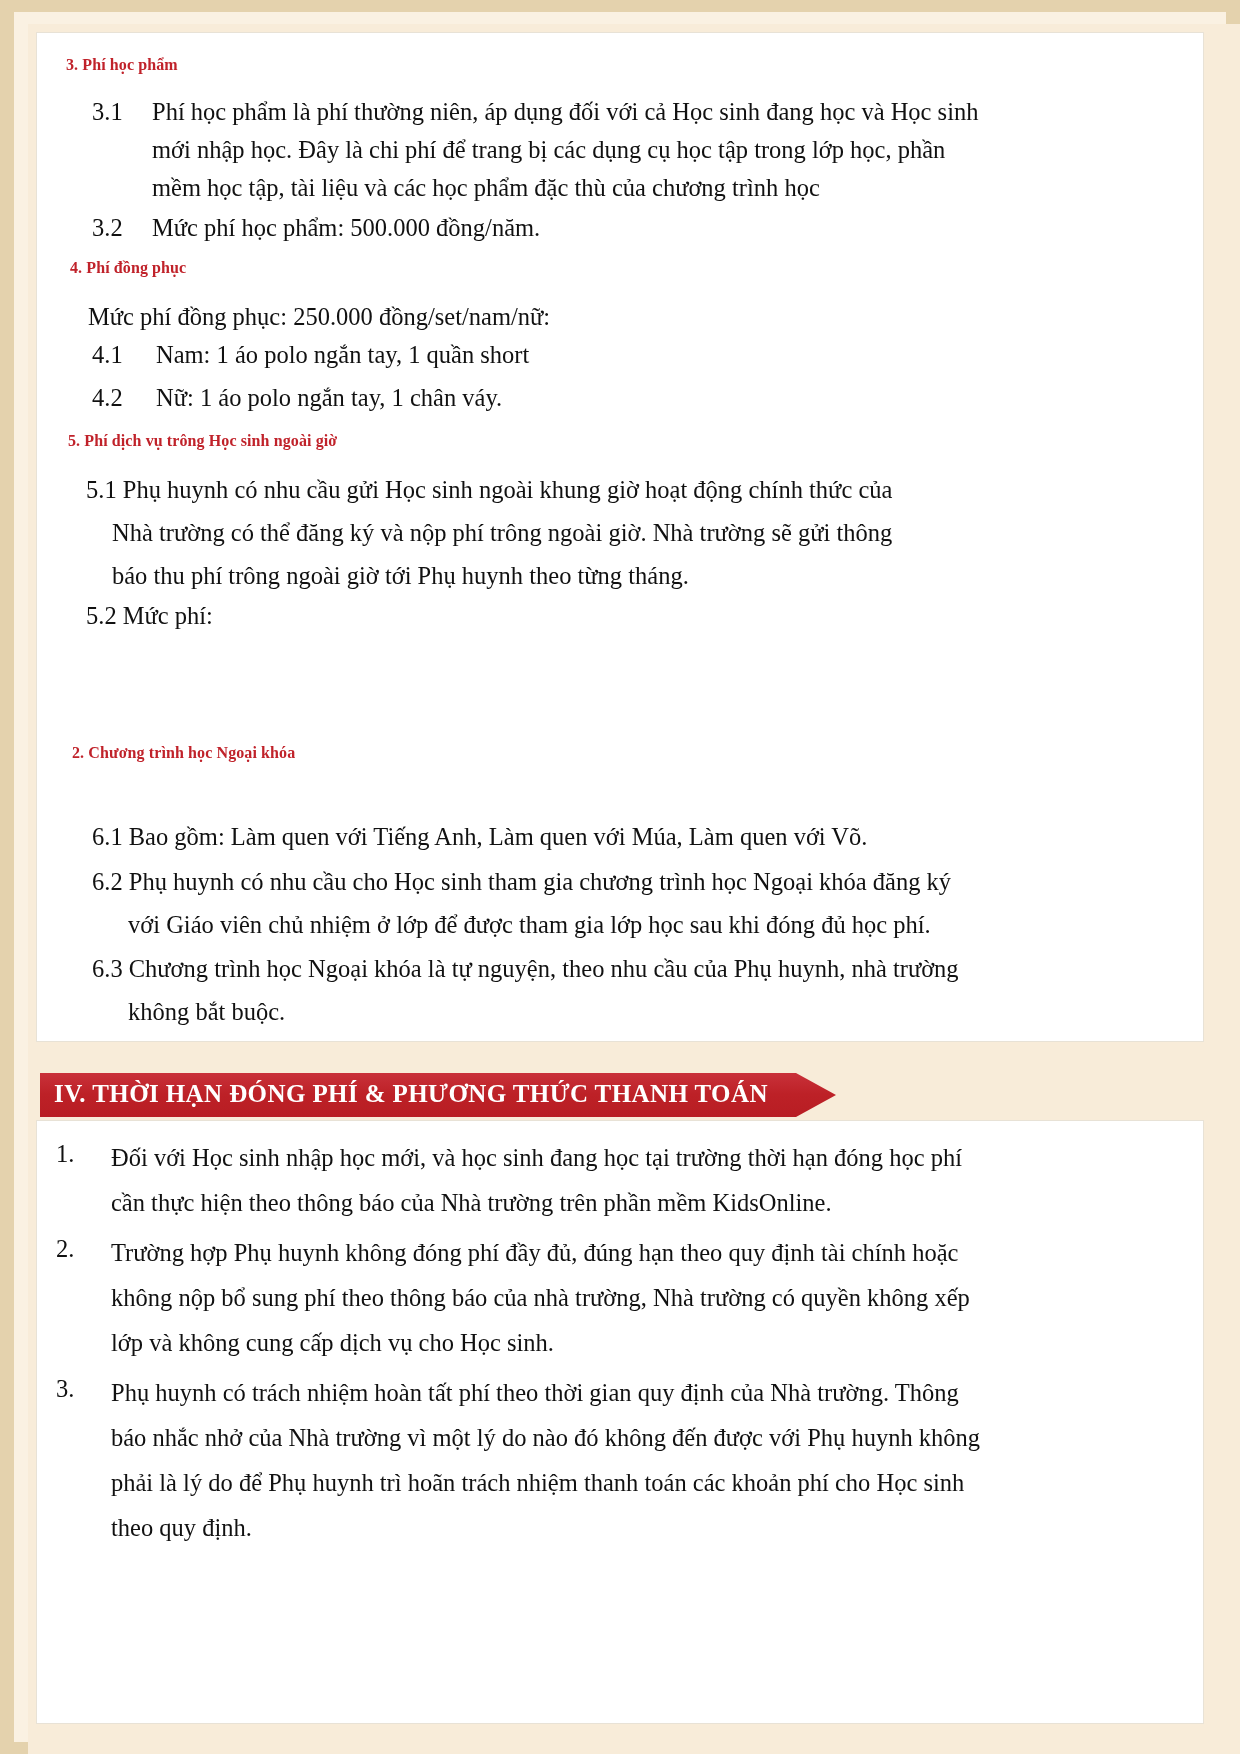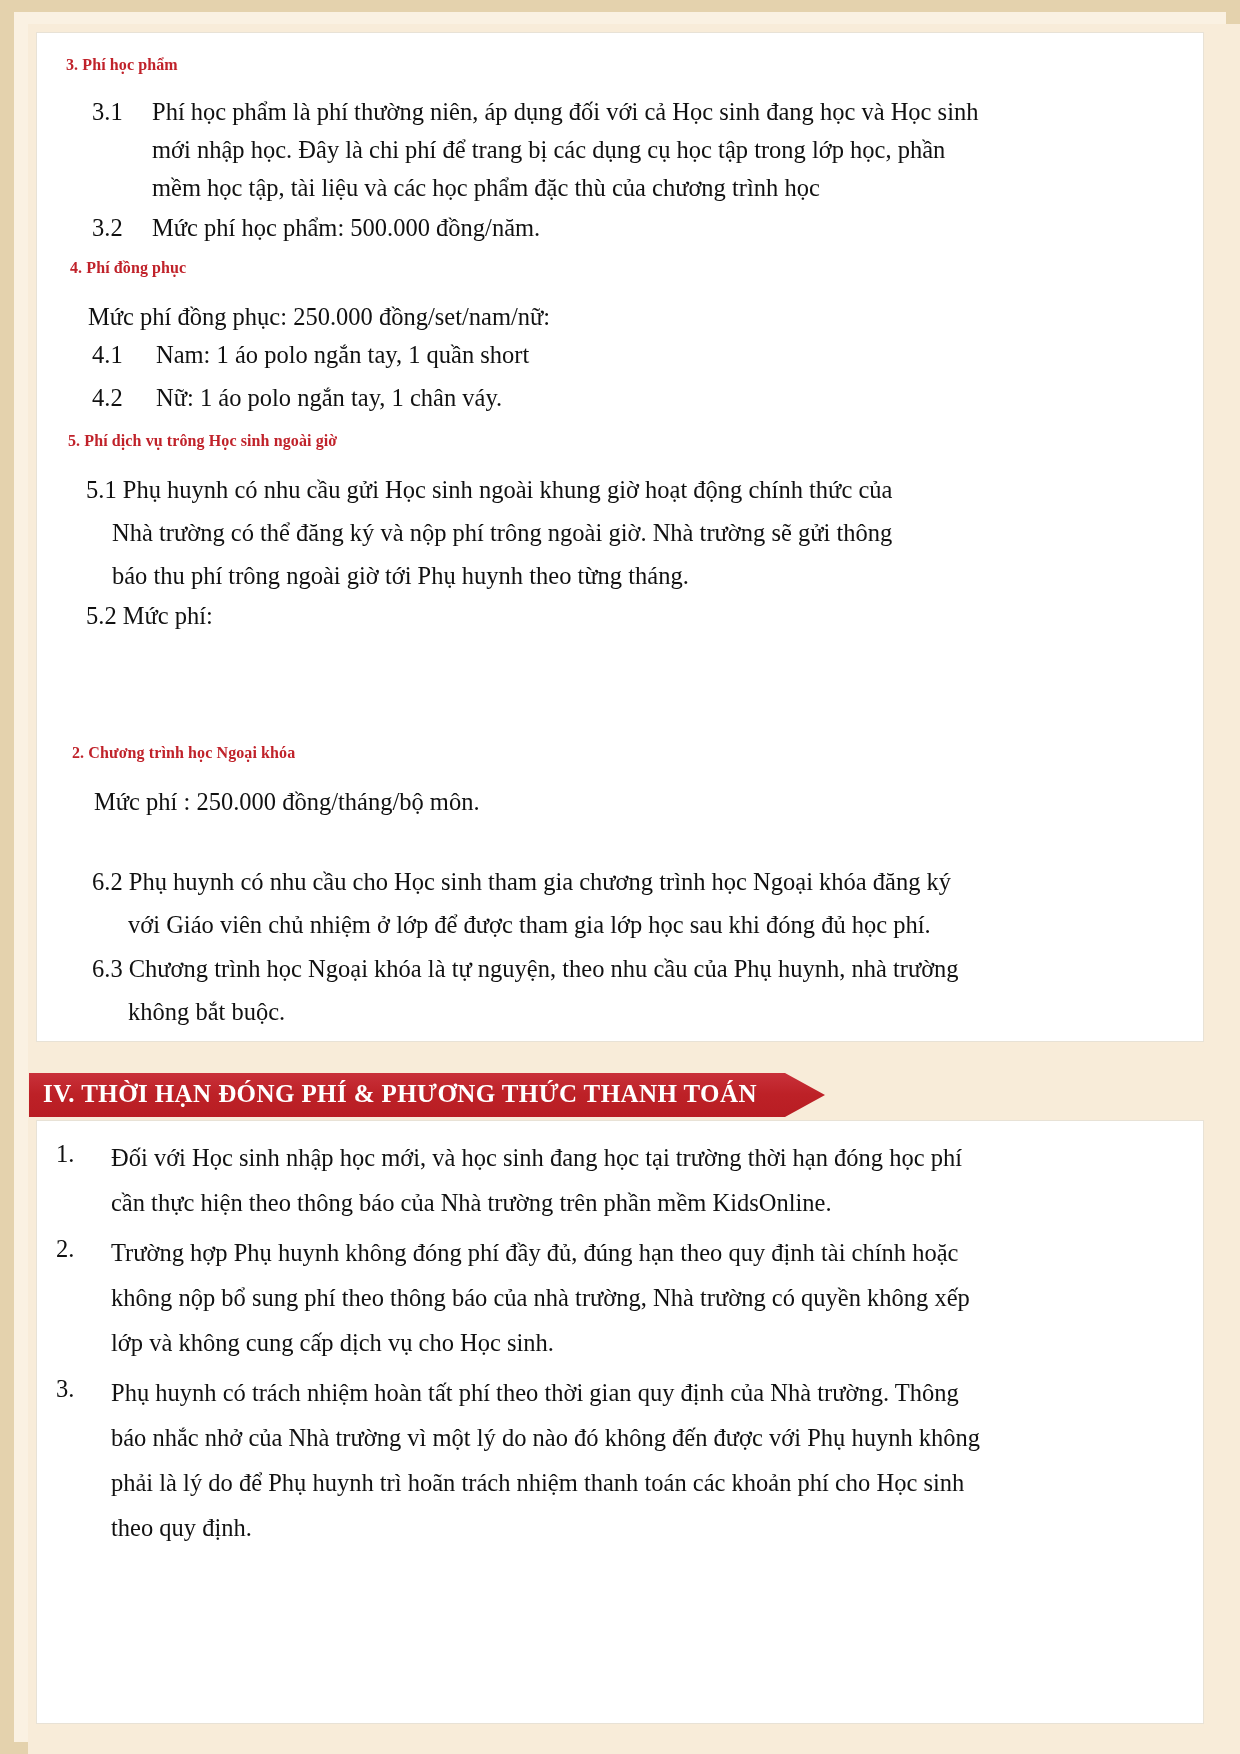--- a/index.html
+++ b/index.html
@@ -80,21 +80,21 @@
   }
 
   
   .tb {
     position: absolute;
   }
 
   
   .banner {
     position: absolute;
-    left: 29px;
+    left: 40px;
     top: 1073px;
     width: 796px;
     height: 40px;
     padding-left: 28px;
   }
   .banner-shape {
     position: absolute;
     left: 0; top: 0;
     width: 796px;
     height: 44px;
@@ -179,22 +179,22 @@
     <div class="body-line" style="position:absolute; left:26px; top:43px;">Nhà trường có thể đăng ký và nộp phí trông ngoài giờ. Nhà trường sẽ gửi thông</div>
     <div class="body-line" style="position:absolute; left:26px; top:86px;">báo thu phí trông ngoài giờ tới Phụ huynh theo từng tháng.</div>
   </div>
 
   <div class="tb body-line" style="left:86px; top:600px;">5.2 Mức phí:</div>
 
 
 
   <div class="tb sec-head" style="left:72px; top:743px;">2. Chương trình học Ngoại khóa</div>
 
-  <div class="tb body-line" style="left:94px; top:786px;">Mức phí : 250.000 đồng/tháng/bộ môn.</div>
-
+
+  <div class="tb body-line" style="left:92px; top:821px;">6.1 Bao gồm: Làm quen với Tiếng Anh, Làm quen với Múa, Làm quen với Võ.</div>
 
   <div class="tb" style="left:92px; top:866px;">
     <div class="body-line" style="position:absolute; left:0; top:0;">6.2 Phụ huynh có nhu cầu cho Học sinh tham gia chương trình học Ngoại khóa đăng ký</div>
     <div class="body-line" style="position:absolute; left:36px; top:43px;">với Giáo viên chủ nhiệm ở lớp để được tham gia lớp học sau khi đóng đủ học phí.</div>
   </div>
 
   <div class="tb" style="left:92px; top:953px;">
     <div class="body-line" style="position:absolute; left:0; top:0;">6.3 Chương trình học Ngoại khóa là tự nguyện, theo nhu cầu của Phụ huynh, nhà trường</div>
     <div class="body-line" style="position:absolute; left:36px; top:43px;">không bắt buộc.</div>
   </div>

